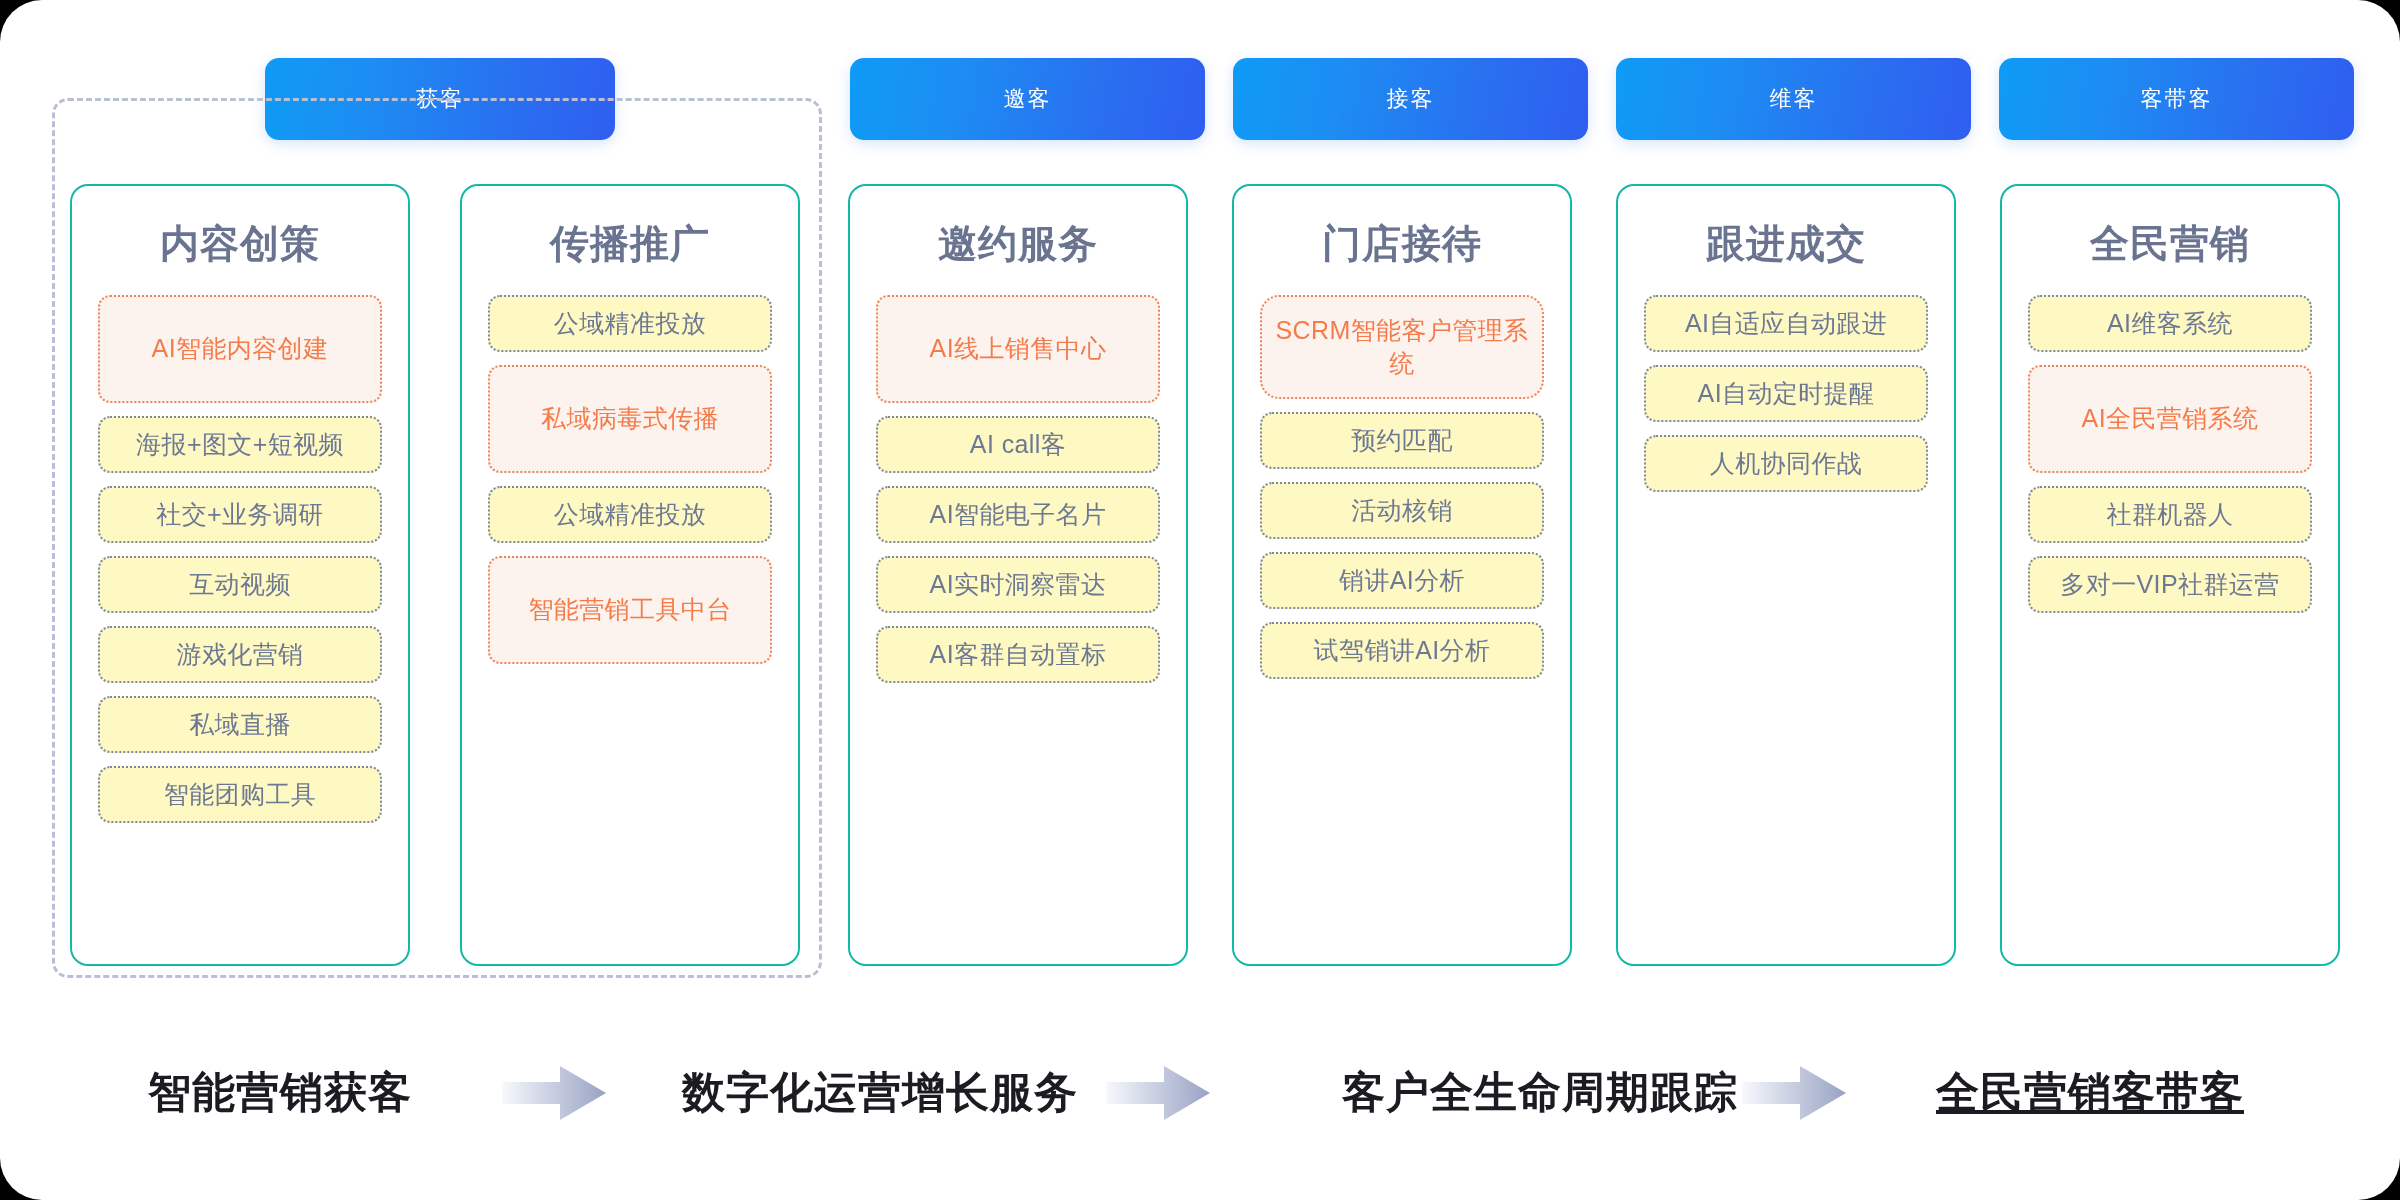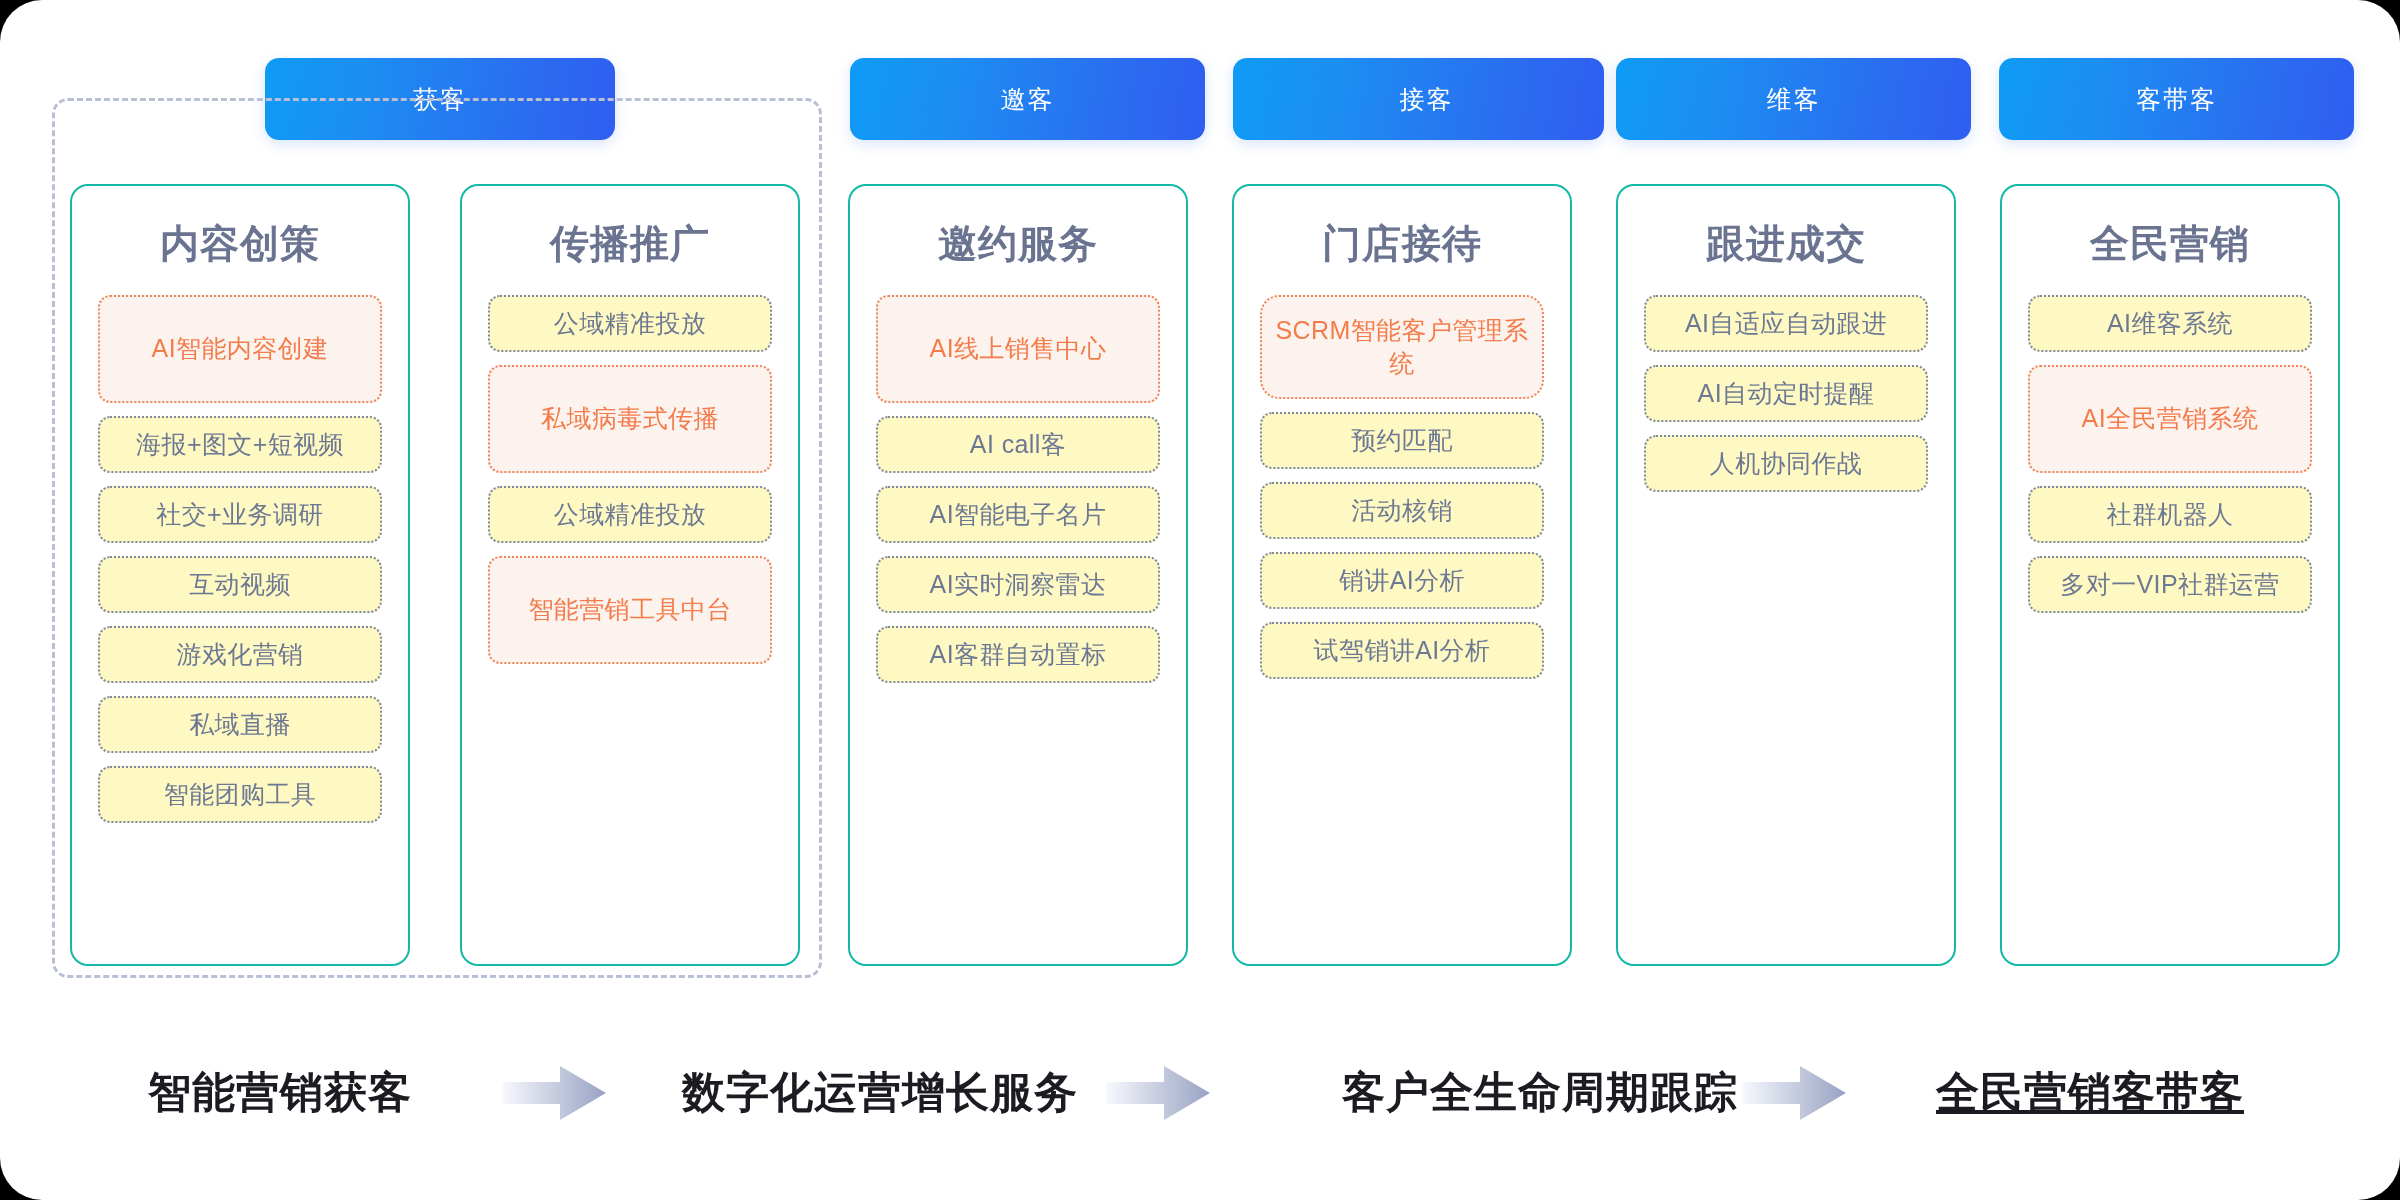--- a/index.html
+++ b/index.html
@@ -32,21 +32,21 @@
     width: 2400px;
     height: 82px;
   }
   .pill {
     position: absolute;
     top: 0;
     height: 82px;
     border-radius: 14px;
     background: linear-gradient(100deg, #0e9bf5 0%, #1c8ef3 28%, #2a6ef0 72%, #2f5ef0 100%);
     color: #ffffff;
-    font-size: 25px;
+    font-size: 22px;
     font-weight: 400;
     display: flex;
     align-items: center;
     justify-content: center;
     letter-spacing: 2px;
     box-shadow: 0 4px 14px rgba(40,110,240,.18);
   }
 
   
   #group-box {
@@ -146,21 +146,21 @@
   }
 </style>
 </head>
 <body>
 
 <div id="page">
 
   <div id="pill-row">
     <div class="pill" style="left: 265px; width: 350px;">获客</div>
     <div class="pill" style="left: 850px; width: 355px;">邀客</div>
-    <div class="pill" style="left: 1233px; width: 355px; padding-left: 16px;">接客</div>
+    <div class="pill" style="left: 1233px; width: 355px;">接客</div>
     <div class="pill" style="left: 1616px; width: 355px;">维客</div>
     <div class="pill" style="left: 1999px; width: 355px;">客带客</div>
   </div>
 
   <div id="group-box"></div>
 
   <div id="cols">
       <div class="col-card" style="left: 70px;">
         <div class="col-title">内容创策</div>
         <div class="item highlight">AI智能内容创建</div>

